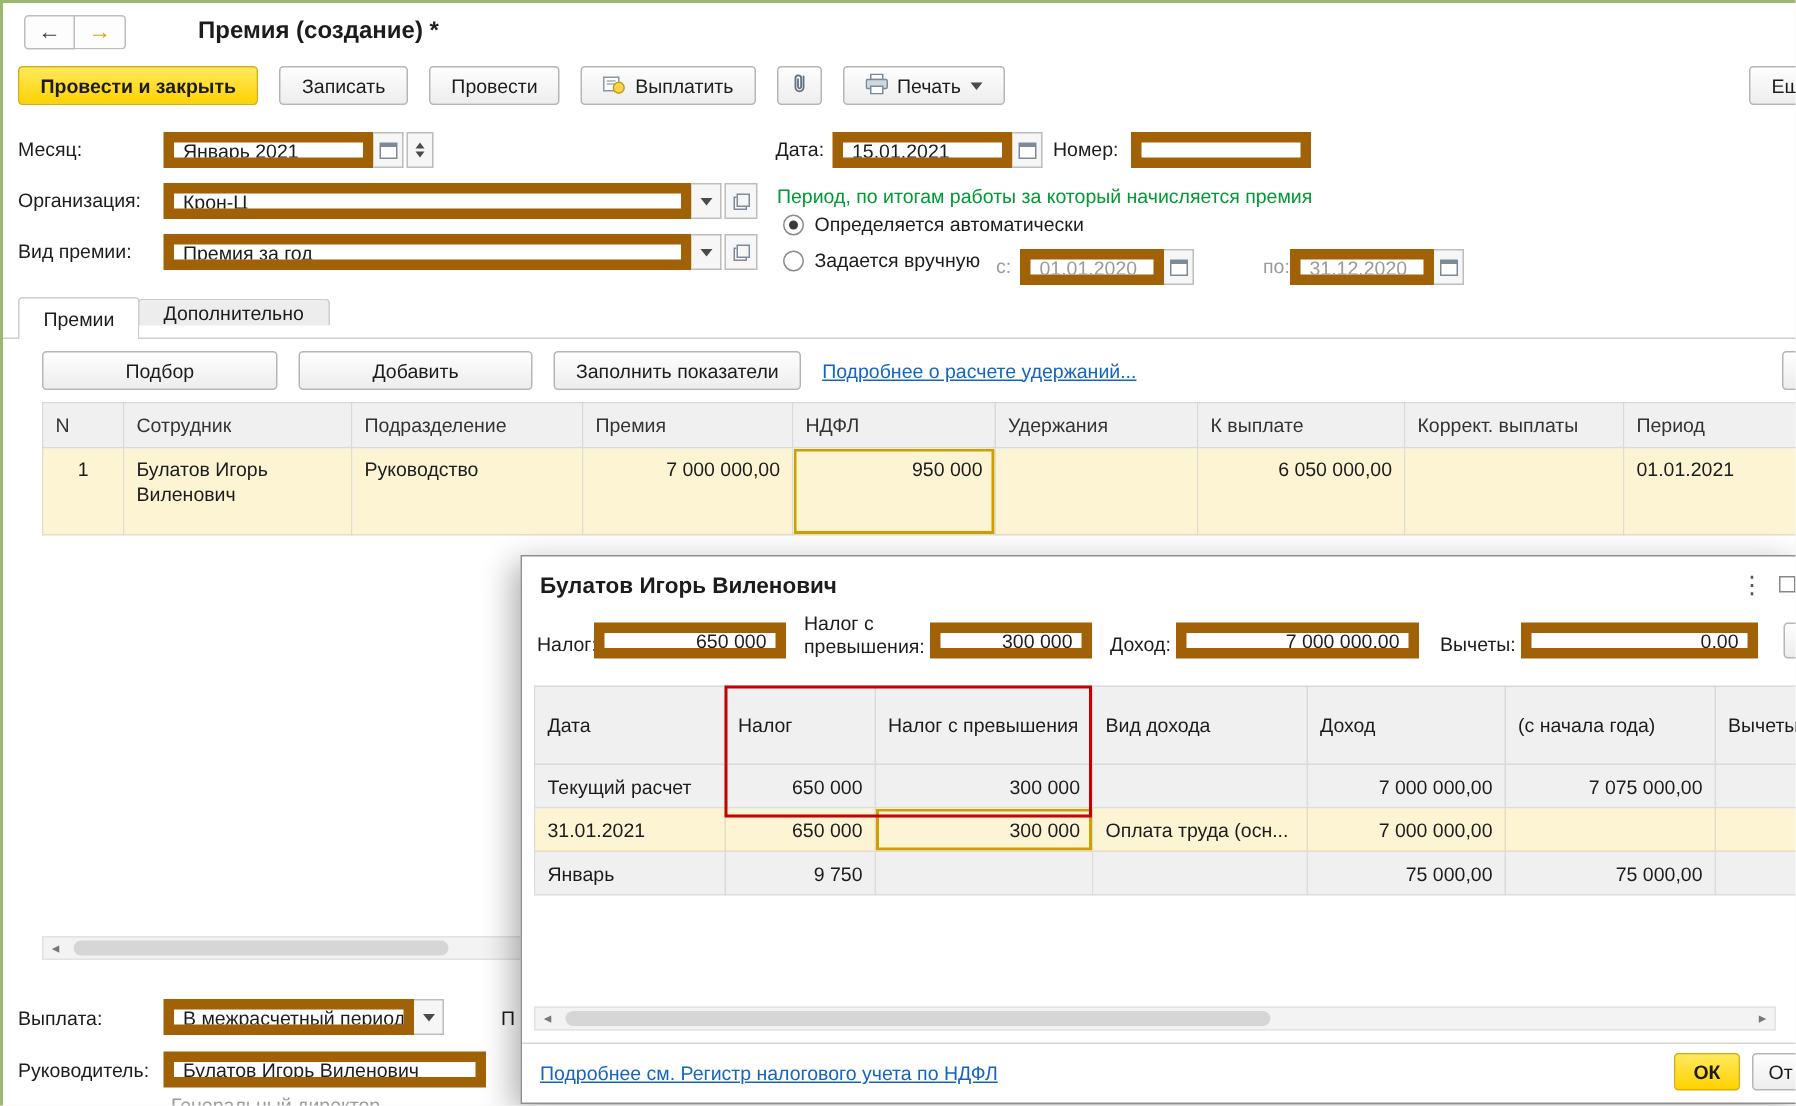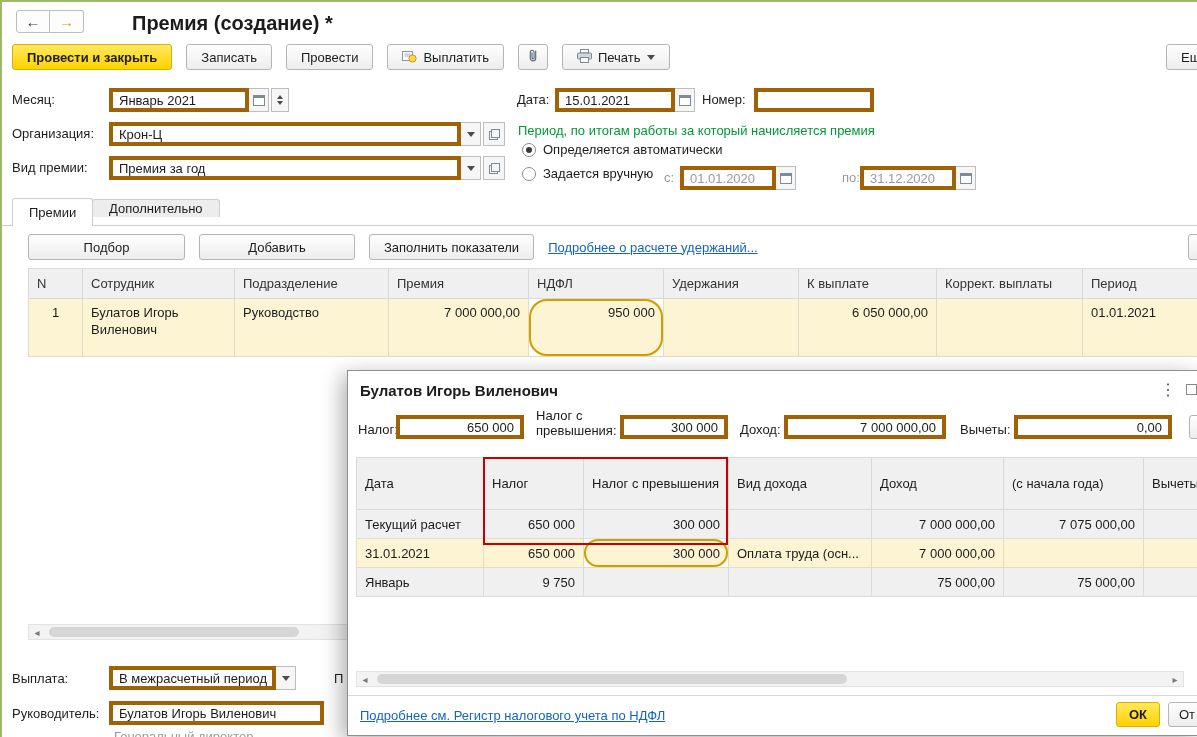--- a/index.html
+++ b/index.html
@@ -4,21 +4,21 @@
 <style>
   * { box-sizing: border-box; margin:0; padding:0; }
   body { font-family:"Liberation Sans", sans-serif; font-size:13px; color:#1c1c1c; background:#e9e9e9; }
   .app { position:relative; width:1197px; height:737px; background:#fff; overflow:hidden;
          border-top:2px solid #9ab86e; border-left:2px solid #9ab86e; }
 
   .lbl { position:absolute; white-space:nowrap; }
   .lbl.gray { color:#9a9a9a; }
   .hint-green { position:absolute; color:#009933; white-space:nowrap; }
 
-  .inp { border:4px solid #a16207; background:#fff; height:24px; display:flex; align-items:center;
+  .inp { border:7px solid #a16207; background:#fff; height:24px; display:flex; align-items:center;
          padding:0 6px; white-space:nowrap; overflow:hidden; }
   .inp.num { justify-content:flex-end; }
   .inp.gray { color:#9a9a9a; }
   .fieldgroup { position:absolute; display:flex; align-items:stretch; }
   .fbtn { width:20px; border:1px solid #bdbdbd; border-left:none; background:#f6f6f6;
           display:flex; align-items:center; justify-content:center; cursor:pointer; }
   .fbtn.solo { border-left:1px solid #bdbdbd; margin-left:2px; }
 
   .btn { display:inline-flex; align-items:center; justify-content:center; gap:6px; height:26px;
          padding:0 14px; background:linear-gradient(#fefefe,#ededed); border:1px solid #b5b5b5;
@@ -38,42 +38,42 @@
   .radio { width:14px; height:14px; border:1px solid #8b8b8b; border-radius:50%; background:#fff; flex:0 0 auto; position:relative; }
   .radio.sel::after { content:""; position:absolute; left:3px; top:3px; width:6px; height:6px; border-radius:50%; background:#3a3a3a; }
 
   .navgroup { position:absolute; left:14px; top:8px; display:flex; }
   .navbtn { width:34px; height:23px; background:#fdfdfd; border:1px solid #bdbdbd; display:flex;
             align-items:center; justify-content:center; cursor:pointer; font-size:15px; font-weight:bold; }
   .navbtn.first { border-radius:3px 0 0 3px; }
   .navbtn.second { border-radius:0 3px 3px 0; border-left:none; }
   .arrow-back { color:#2f3b4a; }
   .arrow-fwd { color:#dca100; }
-  .doc-title { position:absolute; left:130px; top:10px; font-size:20px; font-weight:bold; }
+  .doc-title { position:absolute; left:130px; top:10px; font-size:16px; font-weight:bold; }
 
   .toolbar { position:absolute; left:10px; top:42px; display:flex; gap:14px; align-items:center; }
 
   .tabline { position:absolute; left:0; right:0; top:223px; border-top:1px solid #cdcdcd; }
   .tab { position:absolute; top:197px; height:18px; display:flex; align-items:center; padding:0 16px;
          border:1px solid #cdcdcd; border-bottom:none; border-radius:3px 3px 0 0; background:#ededed; cursor:pointer; z-index:2; }
   .tab.active { top:196px; height:28px; background:#fff; }
 
   .cmdbar { position:absolute; left:26px; top:232px; display:flex; gap:14px; align-items:center; }
   .link { color:#1464c0; text-decoration:underline; cursor:pointer; white-space:nowrap; }
 
   .grid { position:absolute; left:26px; top:266px; width:1171px; }
   table.g { border-collapse:collapse; table-layout:fixed; width:100%; }
   table.g th { background:#f0f0f0; border:1px solid #d9d9d9; font-weight:normal; text-align:left;
                padding:6px 8px; height:30px; color:#333; white-space:nowrap; overflow:hidden; }
   table.g td { border:1px solid #e3ddc8; padding:6px 8px; height:58px; vertical-align:top;
                white-space:normal; overflow:hidden; line-height:1.3; }
   tr.sel td { background:#fcf4d3; }
   .ta-r { text-align:right; }
   .ta-c { text-align:center; }
-  td.focus { background:#fadc7d; box-shadow: inset 0 0 0 2px #cf9e00; border-radius: 18px; }
+  td.focus { background:#fadc7d; box-shadow: inset 0 0 0 2px #cf9e00; }
 
   .hscroll { position:absolute; height:16px; display:flex; align-items:center; background:#f3f3f3; border:1px solid #e2e2e2; }
   .sbtn { width:16px; height:14px; display:flex; align-items:center; justify-content:center; color:#777; font-size:10px; cursor:pointer; }
   .sthumb { height:10px; background:#d6d6d6; border-radius:5px; cursor:pointer; }
 
   .modal { position:absolute; left:345px; top:368px; width:852px; height:366px; background:#fff;
            border:1px solid #8f8f8f; box-shadow:-5px 5px 20px rgba(0,0,0,0.32); overflow:hidden; z-index:10; }
   .m-title { position:absolute; left:12px; top:11px; font-size:15px; font-weight:bold; white-space:nowrap; }
   .m-dots { position:absolute; left:812px; top:9px; font-size:16px; color:#555; cursor:pointer; }
   .m-sq { position:absolute; left:838px; top:13px; width:11px; height:11px; border:1px solid #888; background:#fff; cursor:pointer; }

